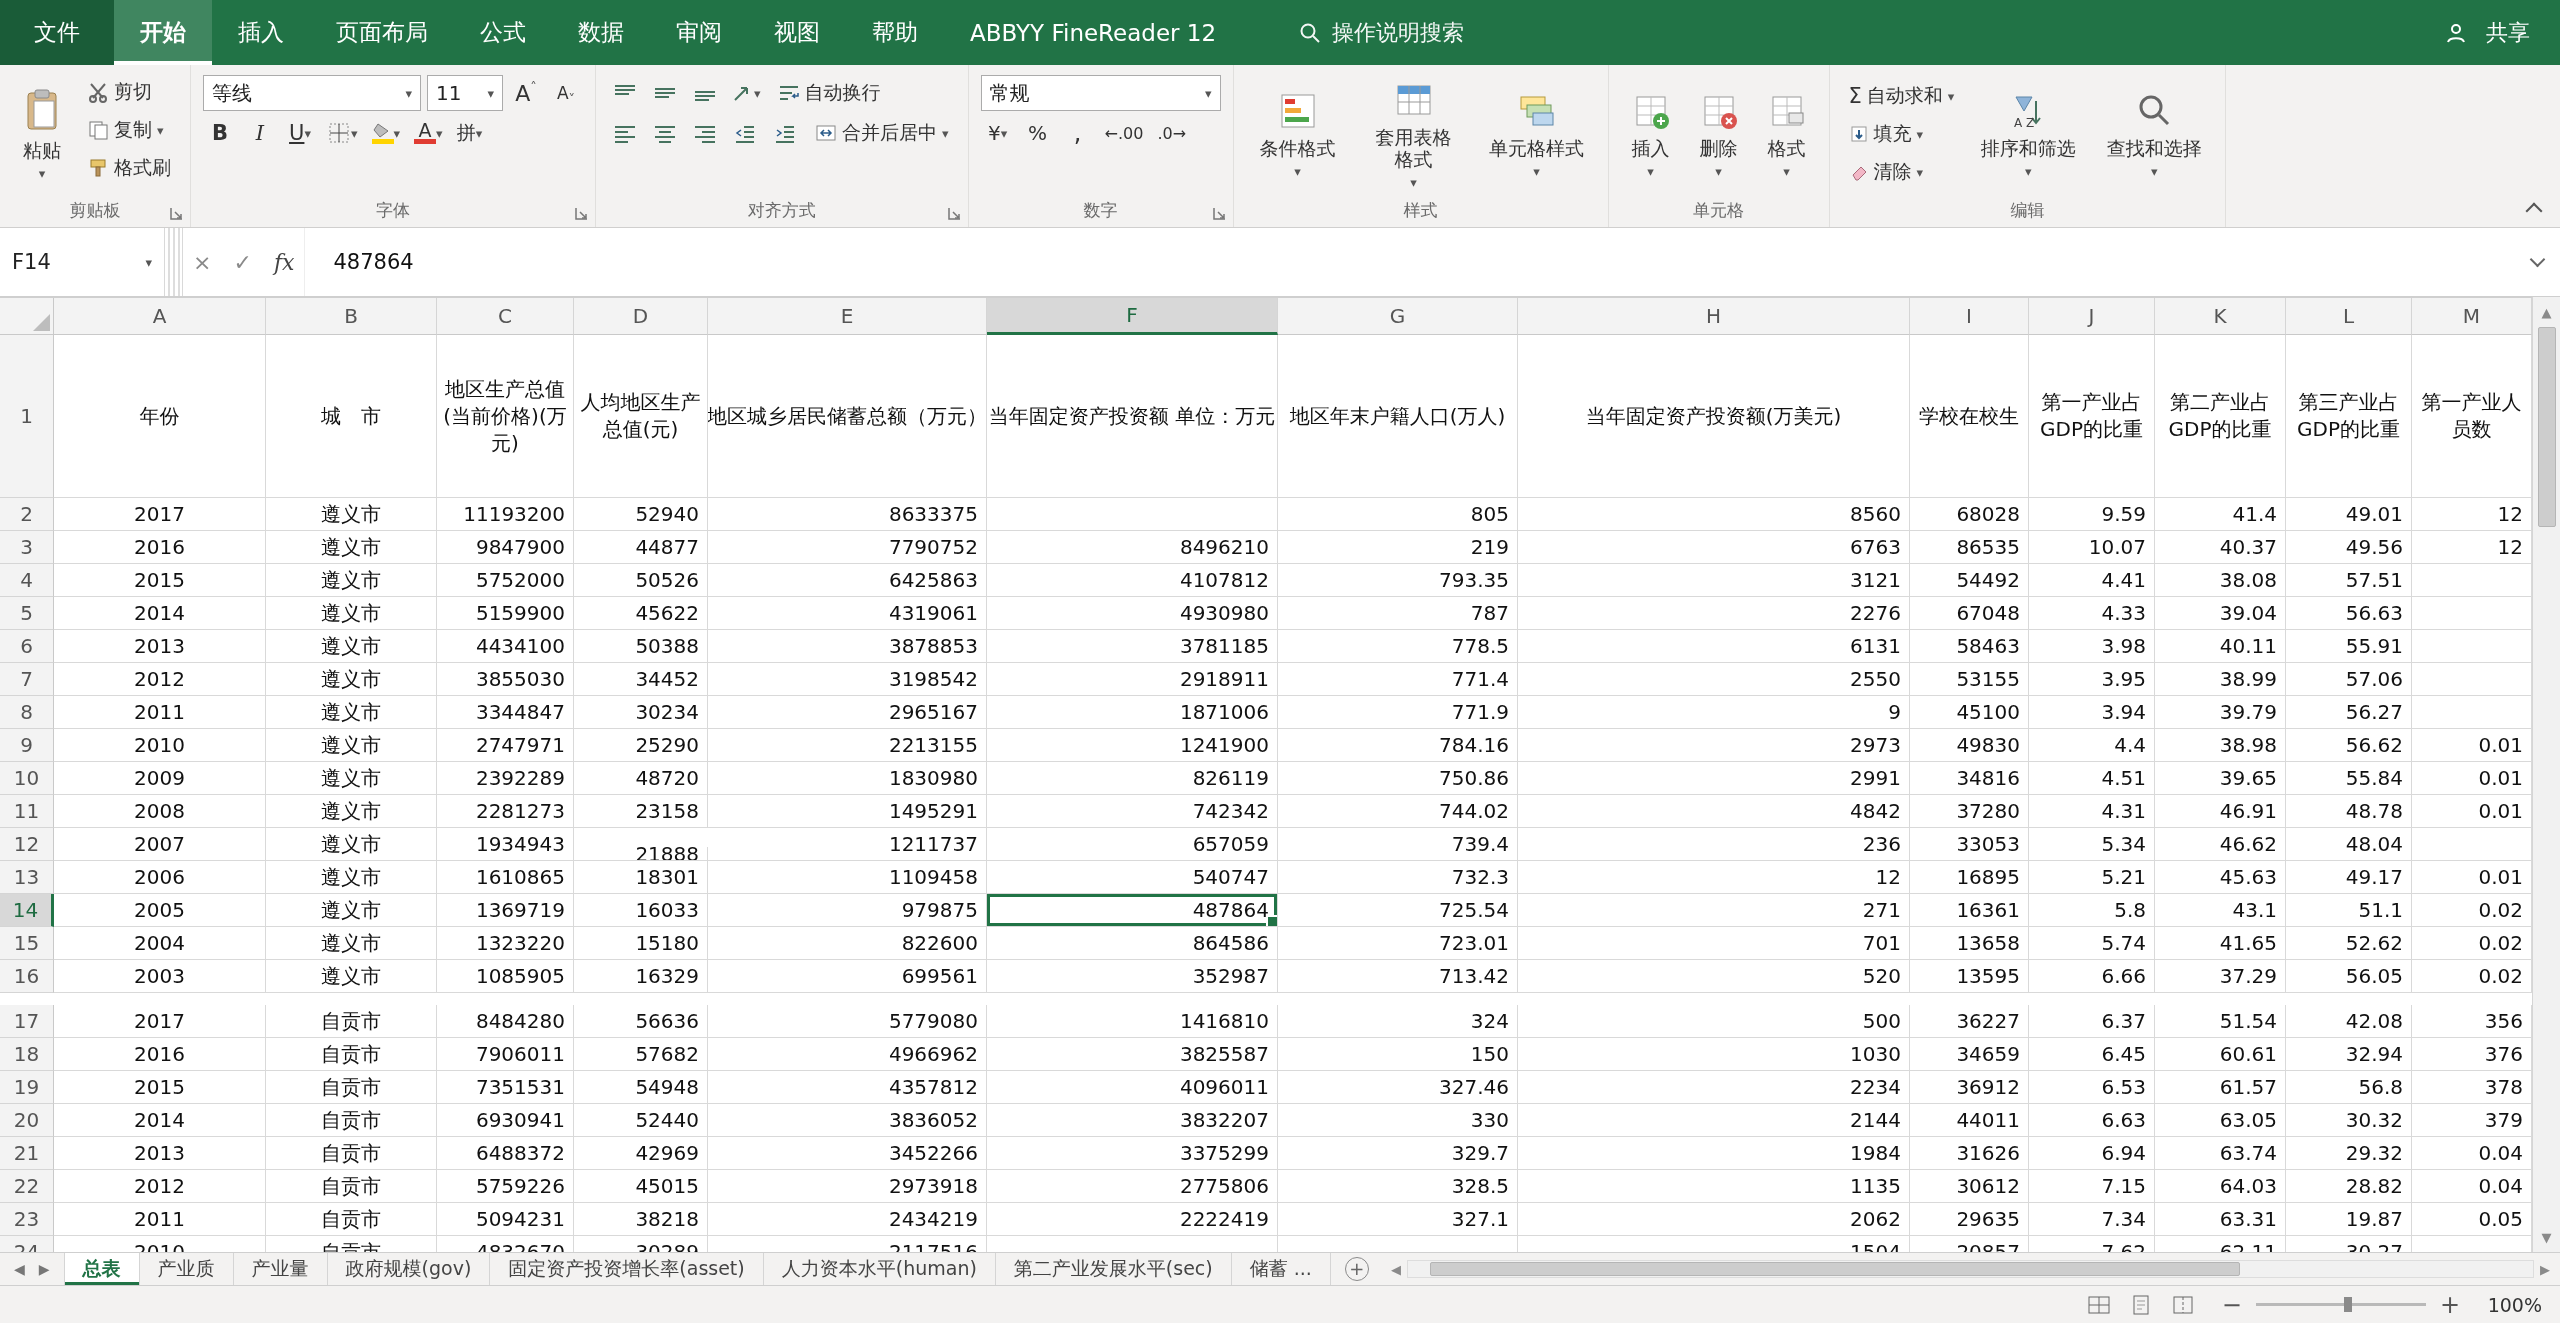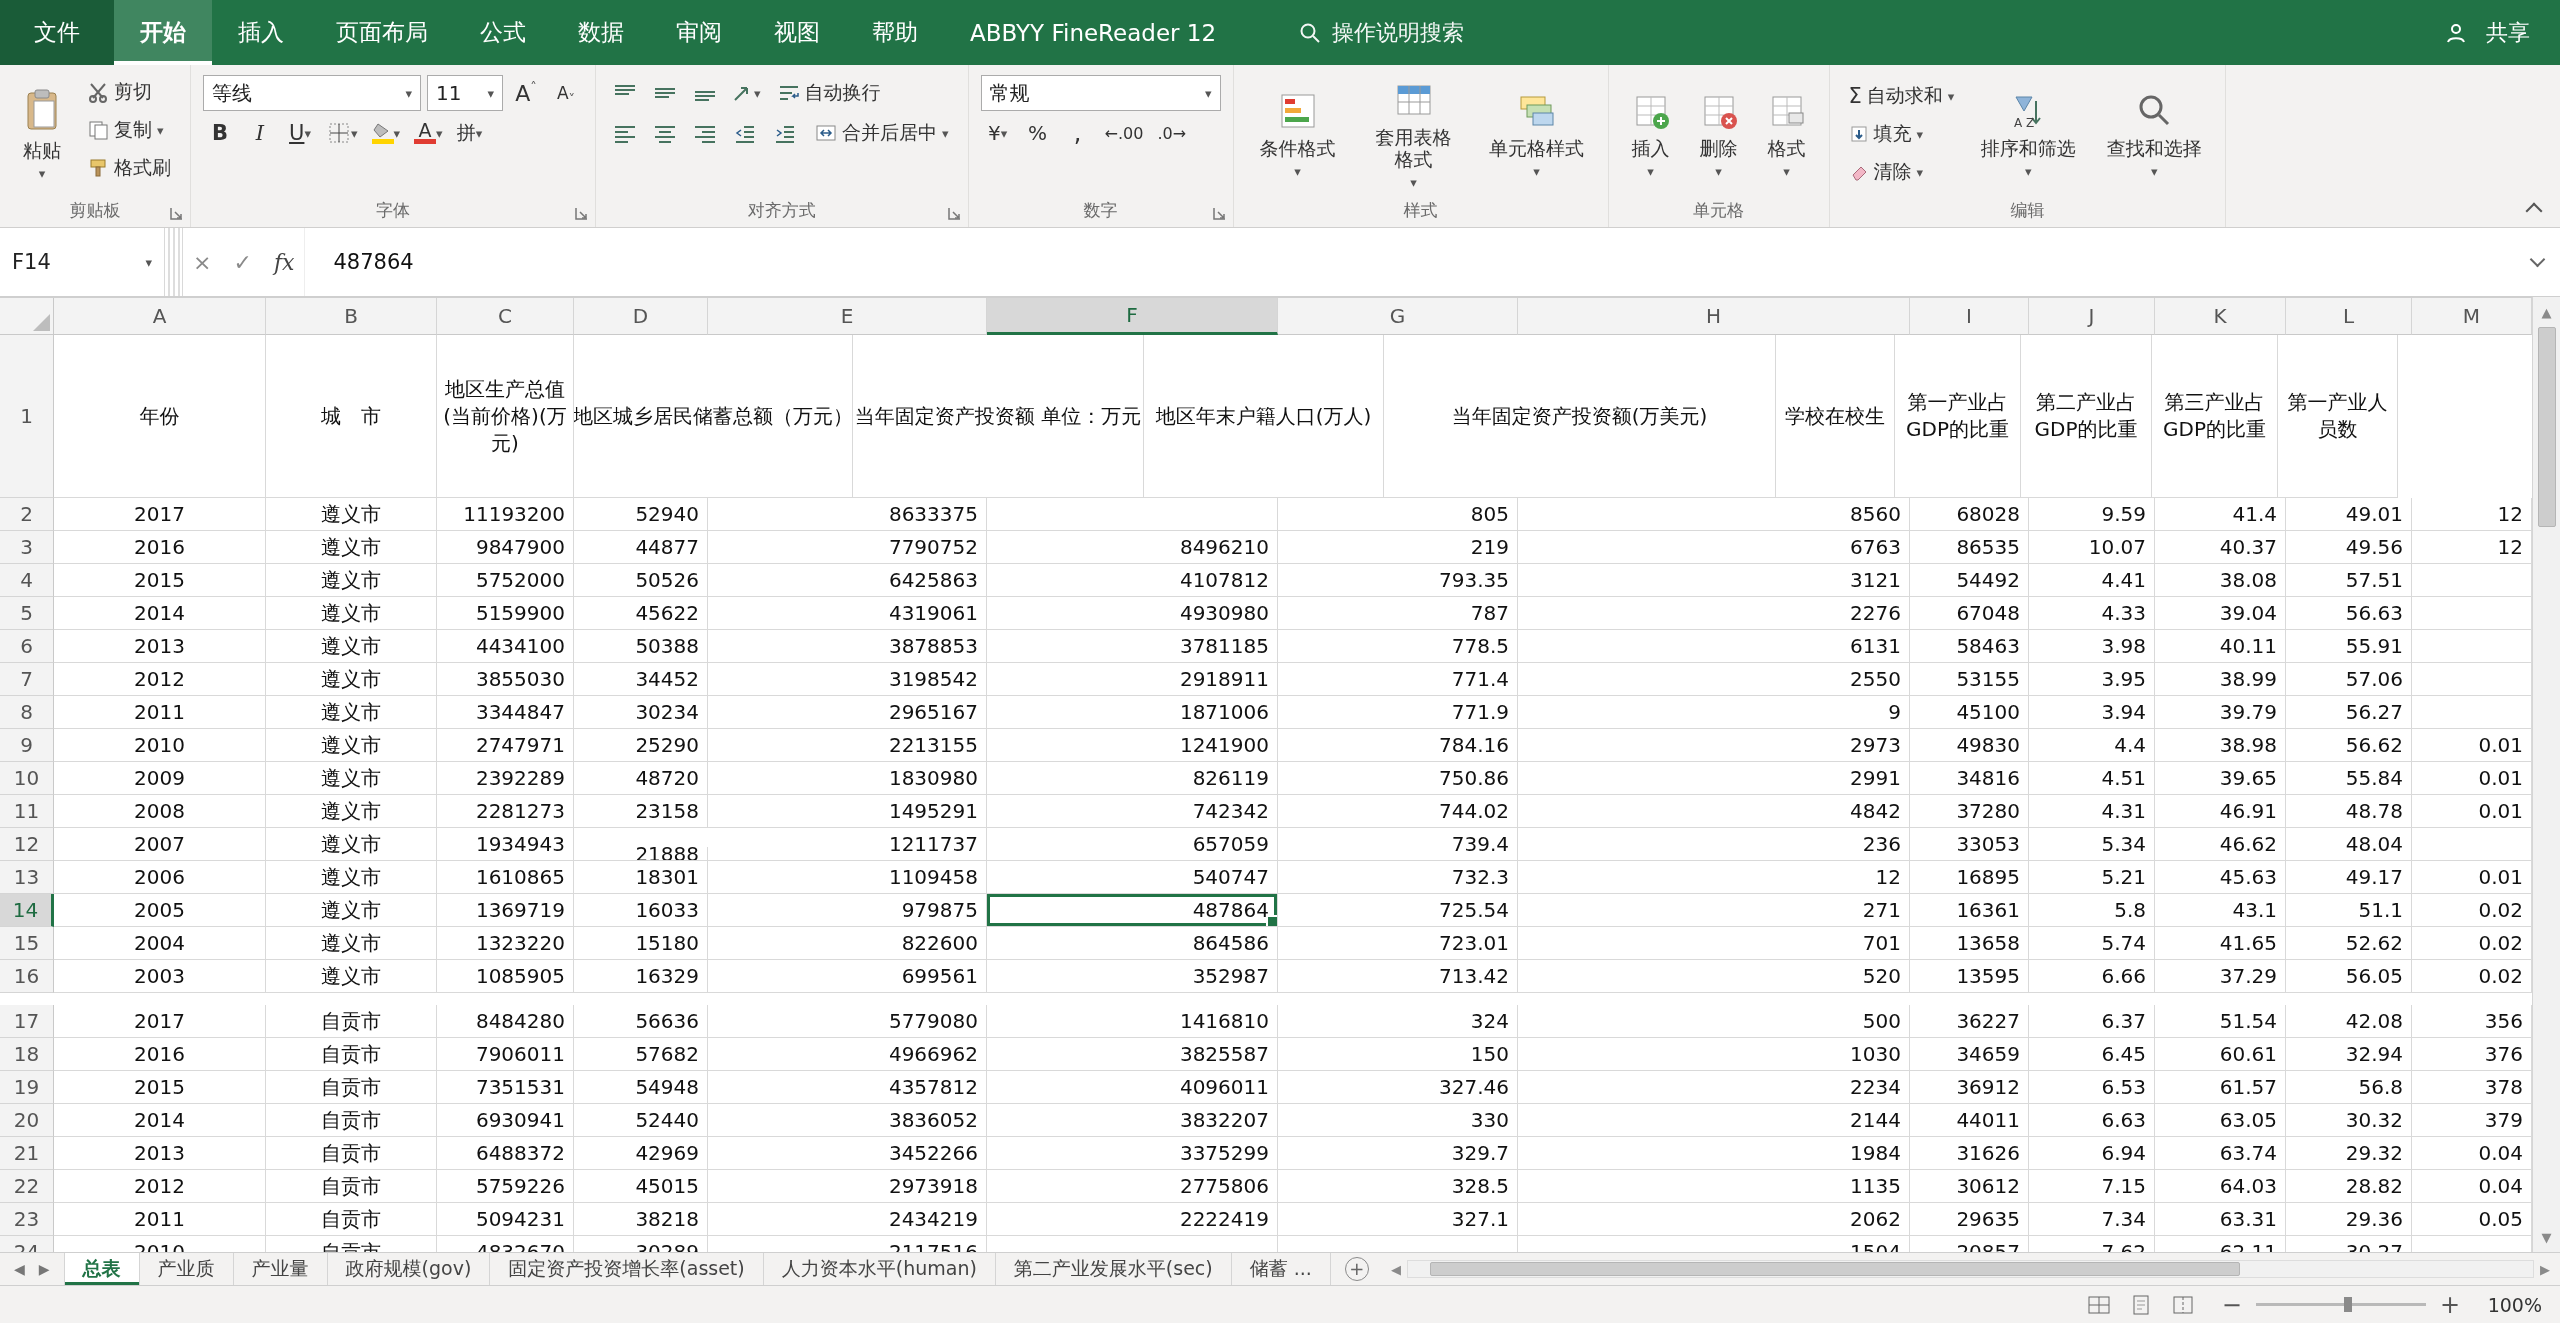--- a/index.html
+++ b/index.html
@@ -546,20 +546,21 @@
         <div class="colh" style="width: 131px;">K</div>
         <div class="colh" style="width: 126px;">L</div>
         <div class="colh" style="width: 120px;">M</div>
       </div>
     <div>
         <div class="grow" style="height: 163px;">
           <div class="rowh">1</div>
           <div class="cell hcell" style="width: 212px;">年份</div>
           <div class="cell hcell" style="width: 171px;">城　市</div>
           <div class="cell hcell" style="width: 137px;">地区生产总值(当前价格)(万元)</div>
+          <div class="cell hcell" style="width: 134px;">人均地区生产总值(元)</div>
           <div class="cell hcell nowrap" style="width: 279px;">地区城乡居民储蓄总额（万元）</div>
           <div class="cell hcell nowrap" style="width: 291px;">当年固定资产投资额 单位：万元</div>
           <div class="cell hcell nowrap" style="width: 240px;">地区年末户籍人口(万人)</div>
           <div class="cell hcell" style="width: 392px;">当年固定资产投资额(万美元)</div>
           <div class="cell hcell" style="width: 119px;">学校在校生</div>
           <div class="cell hcell" style="width: 126px;">第一产业占GDP的比重</div>
           <div class="cell hcell" style="width: 131px;">第二产业占GDP的比重</div>
           <div class="cell hcell" style="width: 126px;">第三产业占GDP的比重</div>
           <div class="cell hcell" style="width: 120px;">第一产业人员数</div>
         </div>
@@ -905,21 +906,21 @@
           <div class="cell a-center" style="width: 171px;">自贡市</div>
           <div class="cell a-right" style="width: 137px;">5094231</div>
           <div class="cell a-right" style="width: 134px;">38218</div>
           <div class="cell a-right" style="width: 279px;">2434219</div>
           <div class="cell a-right" style="width: 291px;">2222419</div>
           <div class="cell a-right" style="width: 240px;">327.1</div>
           <div class="cell a-right" style="width: 392px;">2062</div>
           <div class="cell a-right" style="width: 119px;">29635</div>
           <div class="cell a-right" style="width: 126px;">7.34</div>
           <div class="cell a-right" style="width: 131px;">63.31</div>
-          <div class="cell a-right" style="width: 126px;">29.36</div>
+          <div class="cell a-right" style="width: 126px;">19.87</div>
           <div class="cell a-right" style="width: 120px;">0.05</div>
         </div>
         <div class="grow" style="height: 33px;">
           <div class="rowh">24</div>
           <div class="cell a-center" style="width: 212px;">2010</div>
           <div class="cell a-center" style="width: 171px;">自贡市</div>
           <div class="cell a-right" style="width: 137px;">4832670</div>
           <div class="cell a-right" style="width: 134px;">30289</div>
           <div class="cell a-right" style="width: 279px;">2117516</div>
           <div class="cell a-right" style="width: 291px;"></div>

